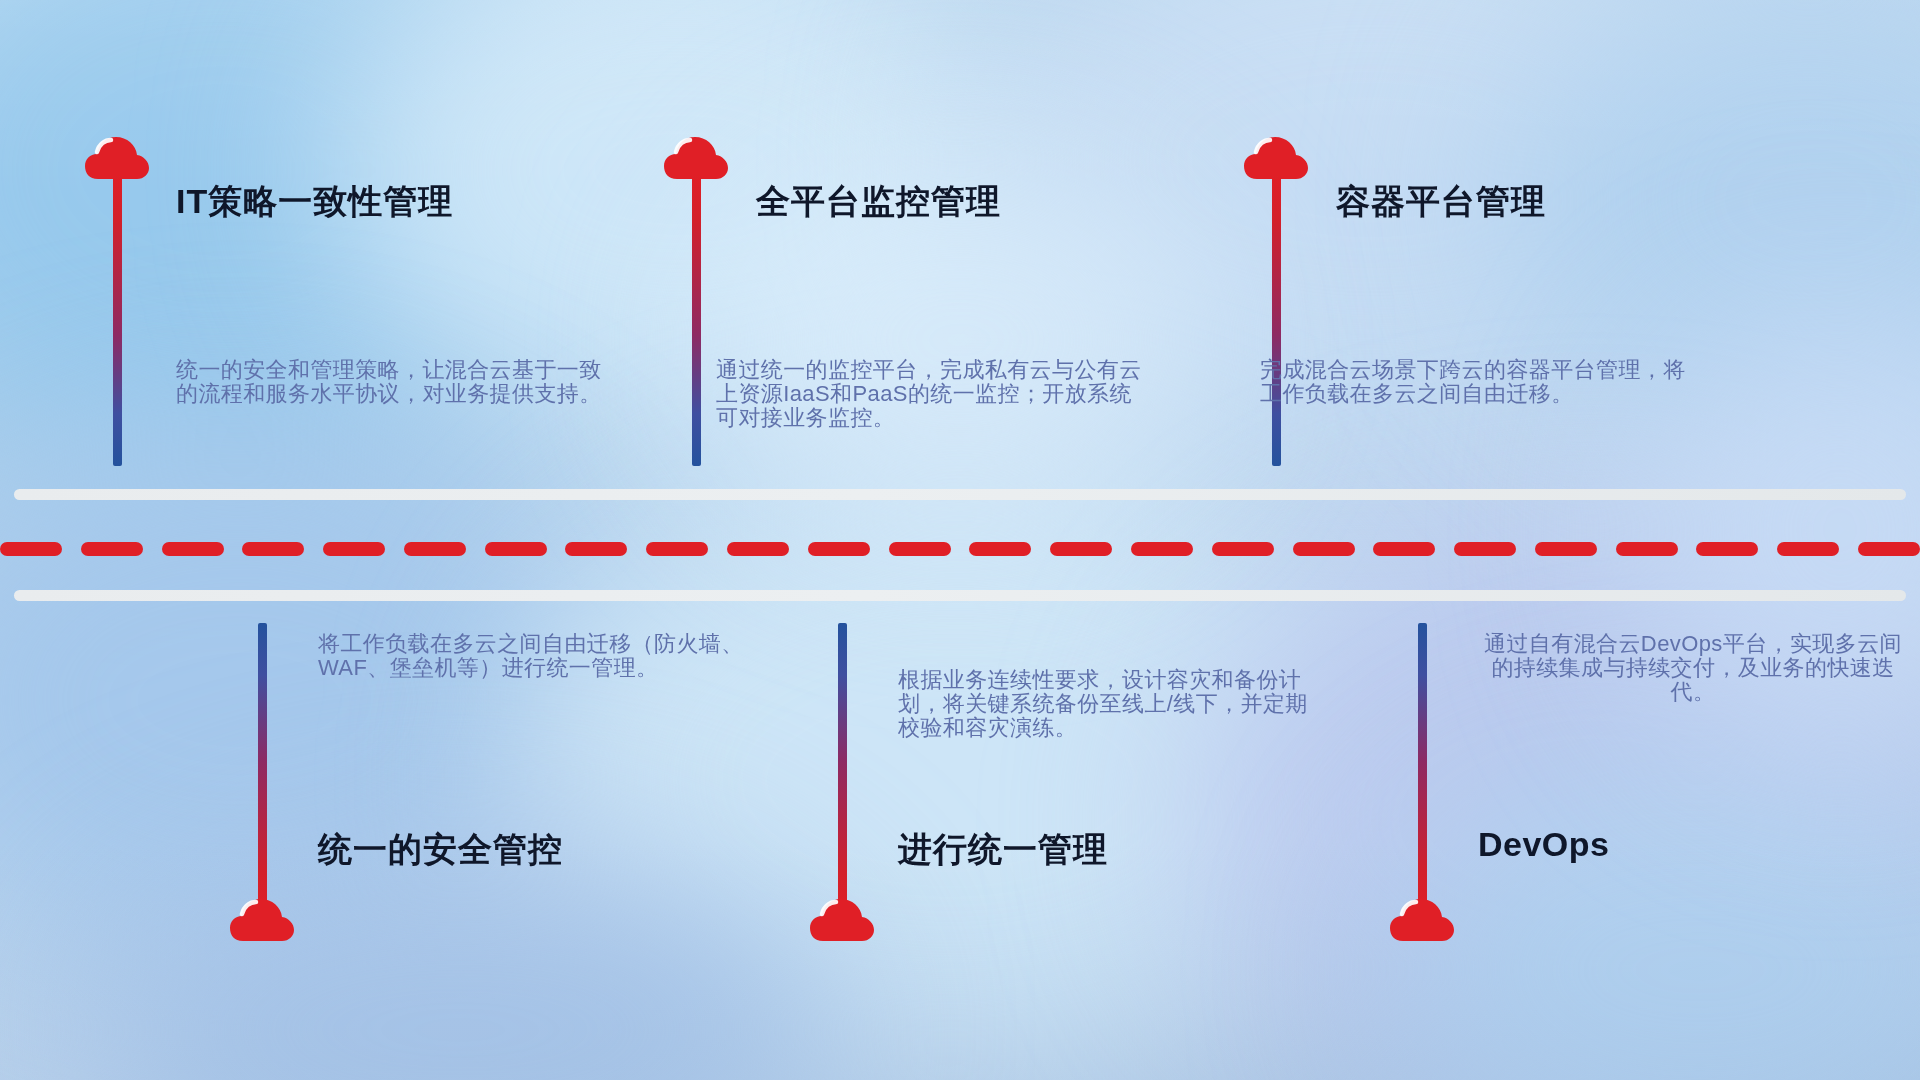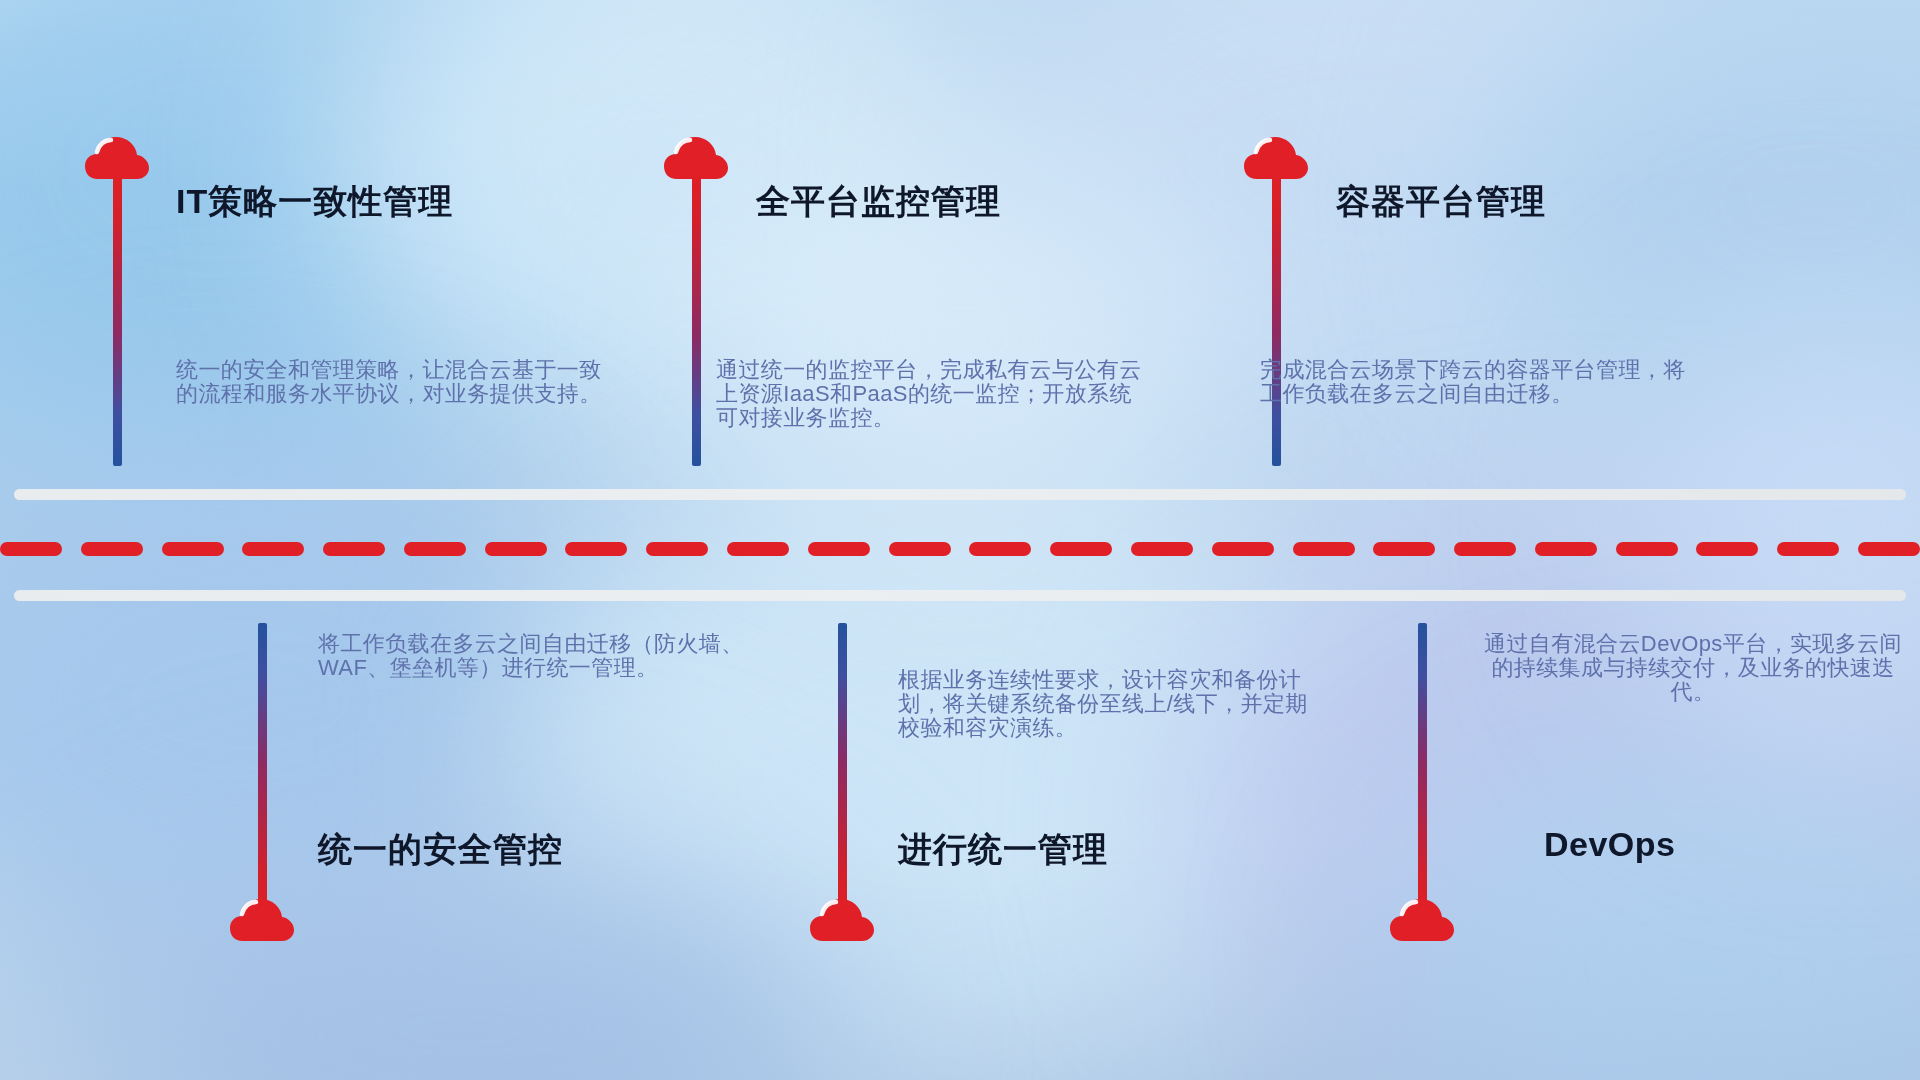--- a/index.html
+++ b/index.html
@@ -172,14 +172,14 @@
   <div class="title" style="left:898px; top:827px;">进行统一管理</div>
 </div>
 
 <div class="item">
   <div class="stalk up" style="left:1418px; top:623px; height:290px;"></div>
   <svg class="cloud" style="left:1389px; top:895px;" viewBox="0 0 66 48">
     <path d="M14 46 C5 46 1 40 1 33 C1 26 6 21 13 21 C14 11 22 4 32 4 C43 4 52 12 53 22 C60 23 65 29 65 35 C65 41 60 46 53 46 Z" fill="#e01f26"></path>
     <path d="M13 19 C15 11 21 7 27 7" stroke="#ffffff" stroke-width="4.5" stroke-linecap="round" fill="none" opacity=".92"></path>
   </svg>
   <div class="desc" style="left:1478px; top:632px;text-align:center;">通过自有混合云DevOps平台，实现多云间的持续集成与持续交付，及业务的快速迭代。</div>
-  <div class="title latin" style="left:1544px; top:825px;">DevOps</div>
+  <div class="title latin" style="left:1478px; top:825px;">DevOps</div>
 </div>
 
 </body></html>

